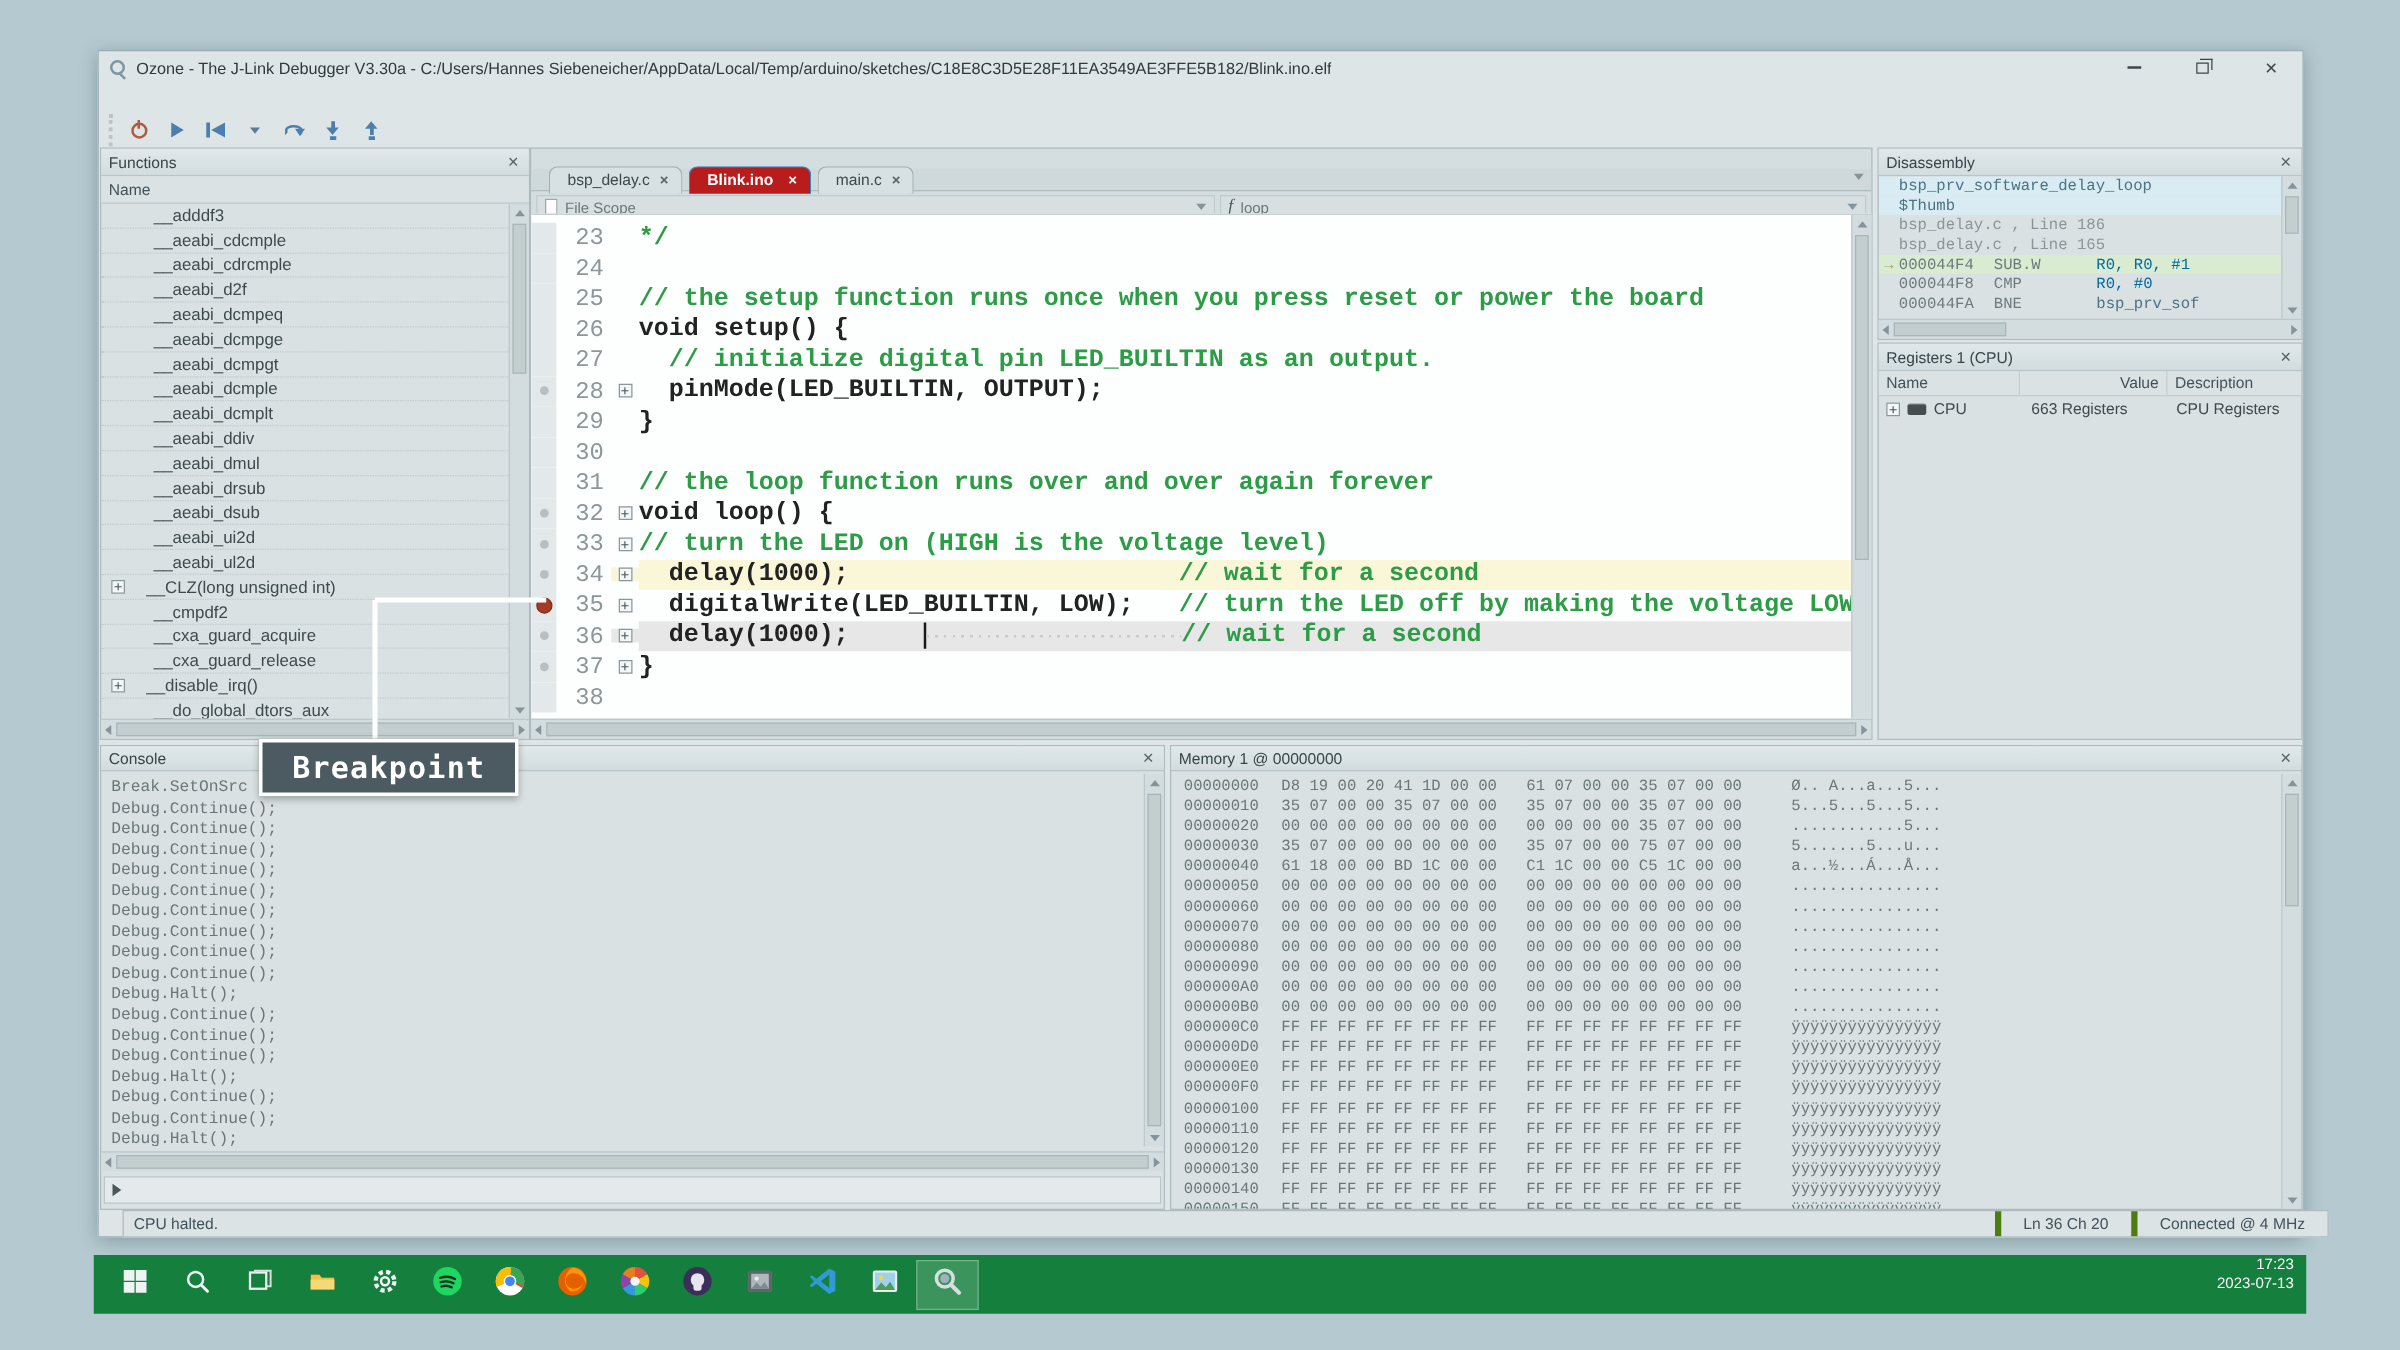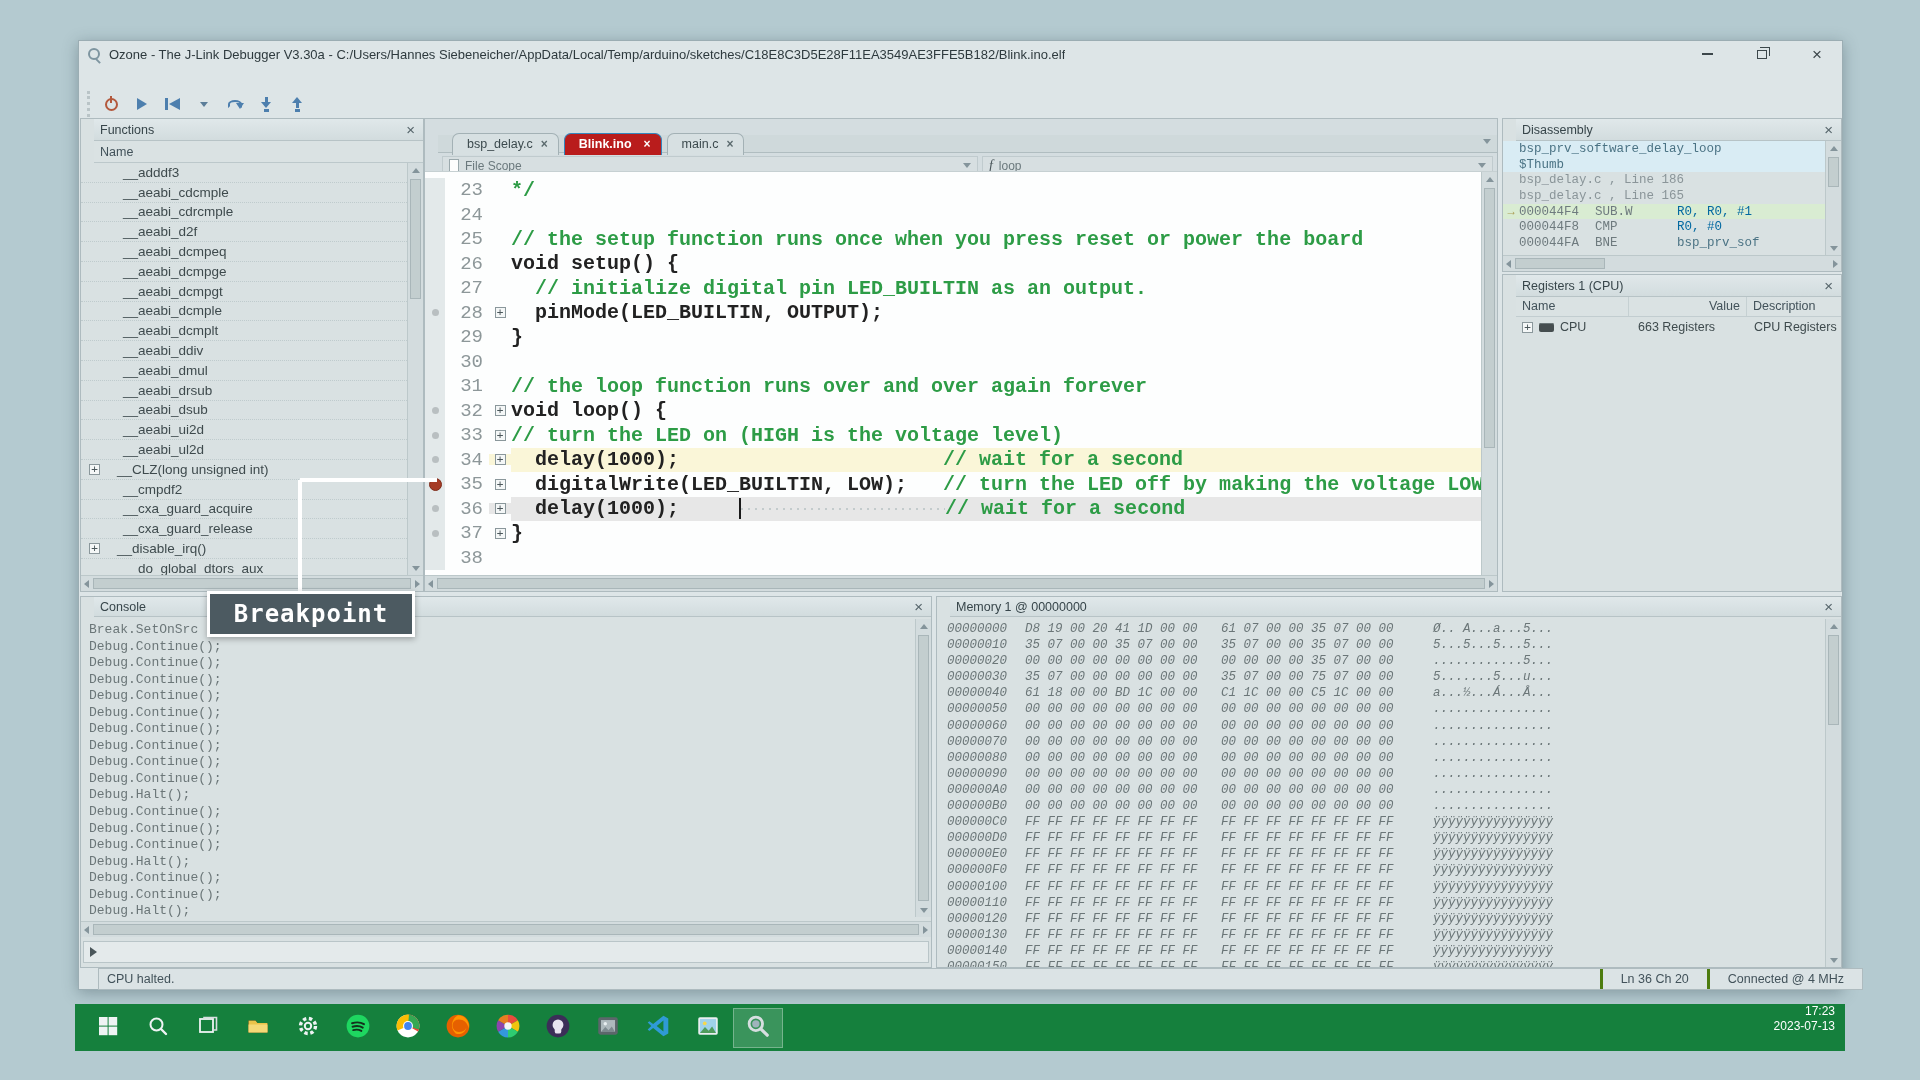--- a/index.html
+++ b/index.html
@@ -36,21 +36,21 @@
   .sh-stepover:after { content:""; position:absolute; right:-4px; top:1px; width:0; height:0; border-top:6px solid #4d7fae; border-left:4px solid transparent; border-right:4px solid transparent; }
   .sh-stepinto, .sh-stepout { position:relative; width:10px; height:15px; }
   .sh-stepinto:before { content:""; position:absolute; left:4px; top:0; width:2.5px; height:6px; background:#4d7fae; }
   .sh-stepinto:after { content:""; position:absolute; left:0; top:5px; border-top:6px solid #4d7fae; border-left:5px solid transparent; border-right:5px solid transparent; }
   .sh-stepinto i { position:absolute; left:2.5px; bottom:0; width:5px; height:3px; background:#4d7fae; }
   .sh-stepout:before { content:""; position:absolute; left:4px; bottom:4px; width:2.5px; height:6px; background:#4d7fae; }
   .sh-stepout:after { content:""; position:absolute; left:0; top:0; border-bottom:6px solid #4d7fae; border-left:5px solid transparent; border-right:5px solid transparent; }
   .sh-stepout i { position:absolute; left:2.5px; bottom:0; width:5px; height:3px; background:#4d7fae; }
 
   
-  .panel { position:absolute; background:#d9e1e2; border:1px solid #aebbbf;padding-left:13px; }
+  .panel { position:absolute; background:#d9e1e2; border:1px solid #aebbbf; }
   .p-head { height:22px; background:linear-gradient(#e0e8ea,#d2dcde); border-bottom:1px solid #b7c3c6;
             display:flex; align-items:center; padding:0 6px; font-size:12.5px; color:#37454a; }
   .p-head .x { margin-left:auto; font-size:15px; color:#55646a; line-height:1; padding:0 2px; }
 
   
   #functions { left:80px; top:118px; width:344px; height:474px; }
   .colhead { height:22px; border-bottom:1px solid #bcc8cb; font-size:12.5px; color:#42525a; display:flex; align-items:center; padding-left:6px; background:#dae2e3; }
   .fn-list { position:absolute; left:0; top:44px; right:16px; bottom:16px; overflow:hidden; }
   .fn-row { height:19.8px; display:flex; align-items:center; border-bottom:1px dotted #bfcbcd; font-size:13.5px; color:#3e4a4d; padding-left:8px; }
   .fn-label { padding-left:34px; white-space:nowrap; }
@@ -138,31 +138,31 @@
               font-family:"Liberation Mono",monospace; font-size:13px; color:#6b7678; }
   .con-line { height:16.55px; white-space:pre; }
   .con-hscroll { bottom:30px; }
   .con-prompt { position:absolute; left:2px; right:2px; bottom:4px; height:22px; background:#e4eaeb; border:1px solid #b9c5c8; display:flex; align-items:center; padding-left:6px; }
   .prompt-tri { width:0; height:0; border-top:5px solid transparent; border-bottom:5px solid transparent; border-left:7px solid #4a565a; }
 
   
   #memory { left:936px; top:596px; width:906px; height:372px; }
   .mem-body { position:absolute; left:0; top:22px; right:16px; bottom:0; overflow:hidden; padding:3px 0 0 10px;
               font-family:"Liberation Mono",monospace; font-size:12.5px; color:#6b7678; }
-  .mr { height:16.1px; display:flex; white-space:pre;font-style:italic; }
+  .mr { height:16.1px; display:flex; white-space:pre; }
   .mr-addr { width:78px; flex:none; }
   .mr-b1 { width:196px; flex:none; }
   .mr-b2 { width:212px; flex:none; }
   .mr-ascii { flex:none; }
 
   
   .statusbar { position:absolute; left:78px; top:968px; width:1765px; height:22px; background:#dbe3e5; border:1px solid #aebbbf;
                display:flex; align-items:center; font-size:12.5px; color:#42525a;margin-left:20px; }
   .st-left { padding-left:8px; flex:1; }
-  .st-seg { border-left:3px solid #4d7c0f; height:100%; display:flex; align-items:center; padding:0 18px; }
+  .st-seg { border-left:5px solid #4d7c0f; height:100%; display:flex; align-items:center; padding:0 18px; }
 
   
   .callout-v { position:absolute; left:298px; top:480px; width:4px; height:113px; background:#fff; z-index:50; }
   .callout-h { position:absolute; left:300px; top:478px; width:137px; height:4px; background:#fff; z-index:50; }
   .bp-tip { position:absolute; left:207px; top:591px; width:208px; height:46px; background:#4c5a61; border:3px solid #fff;
             z-index:51; display:flex; align-items:center; justify-content:center; box-shadow:0 2px 6px rgba(0,0,0,.3);
             color:#fff; font-family:"DejaVu Sans Mono",monospace; font-weight:bold; font-size:24px; letter-spacing:1px; }
 
   
   .taskbar { position:absolute; left:75px; top:993px; width:1770px; height:47px; background:#15803d; display:flex; align-items:flex-start;margin-top:11px; }

